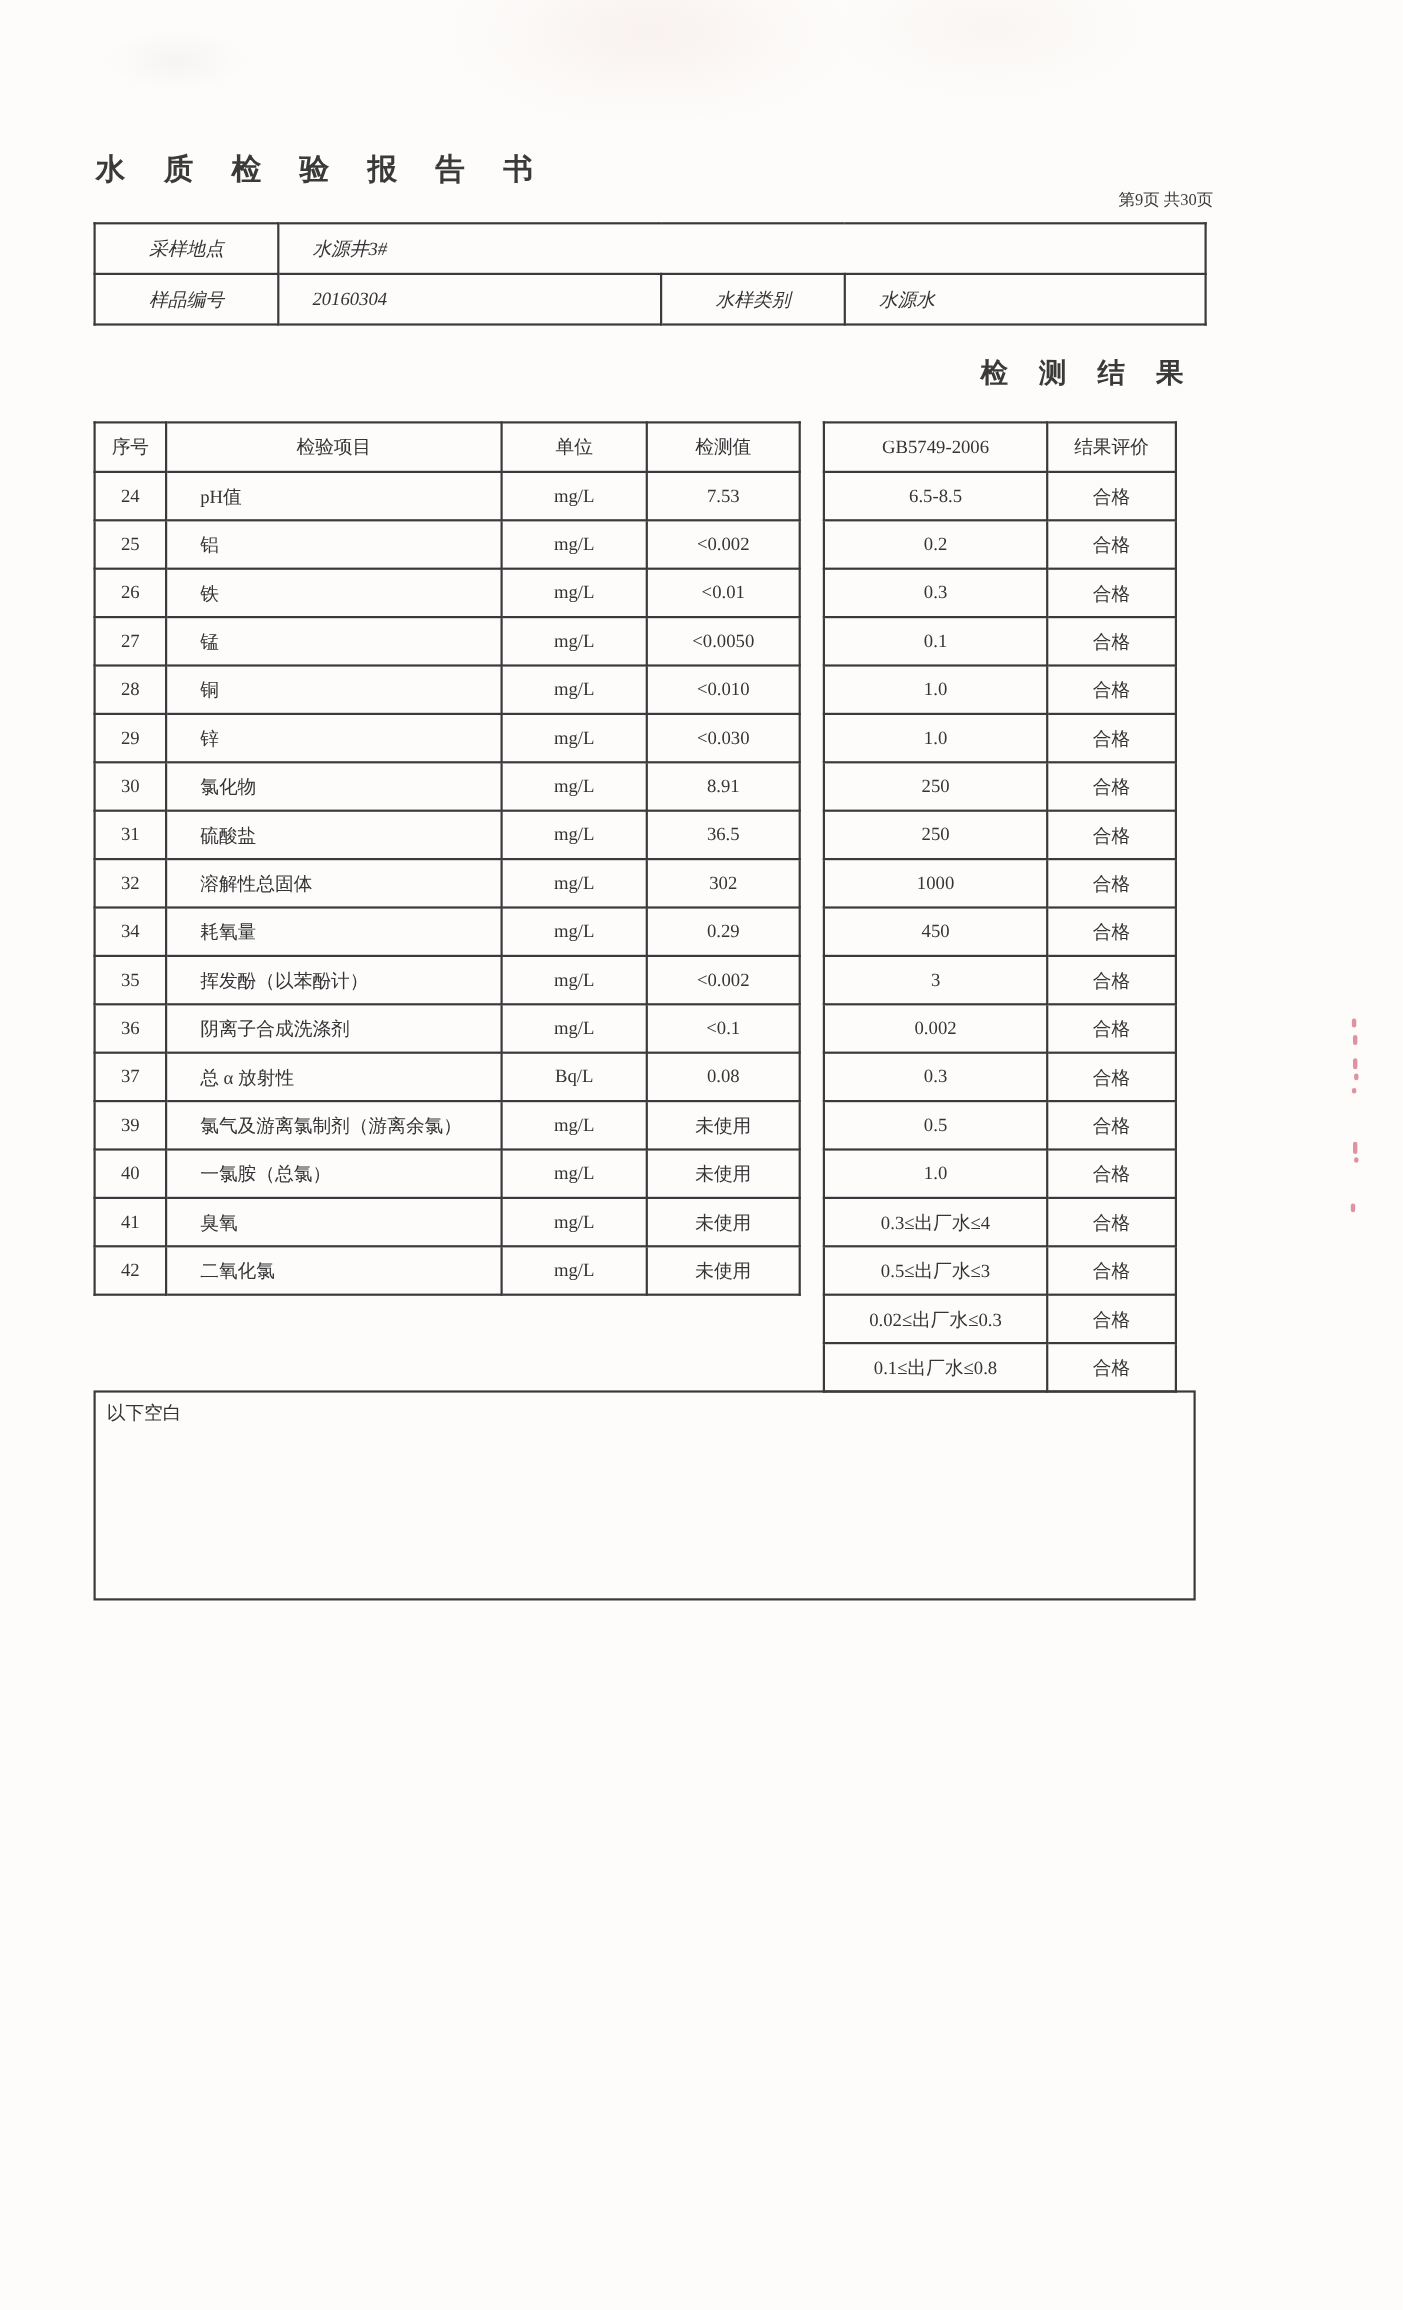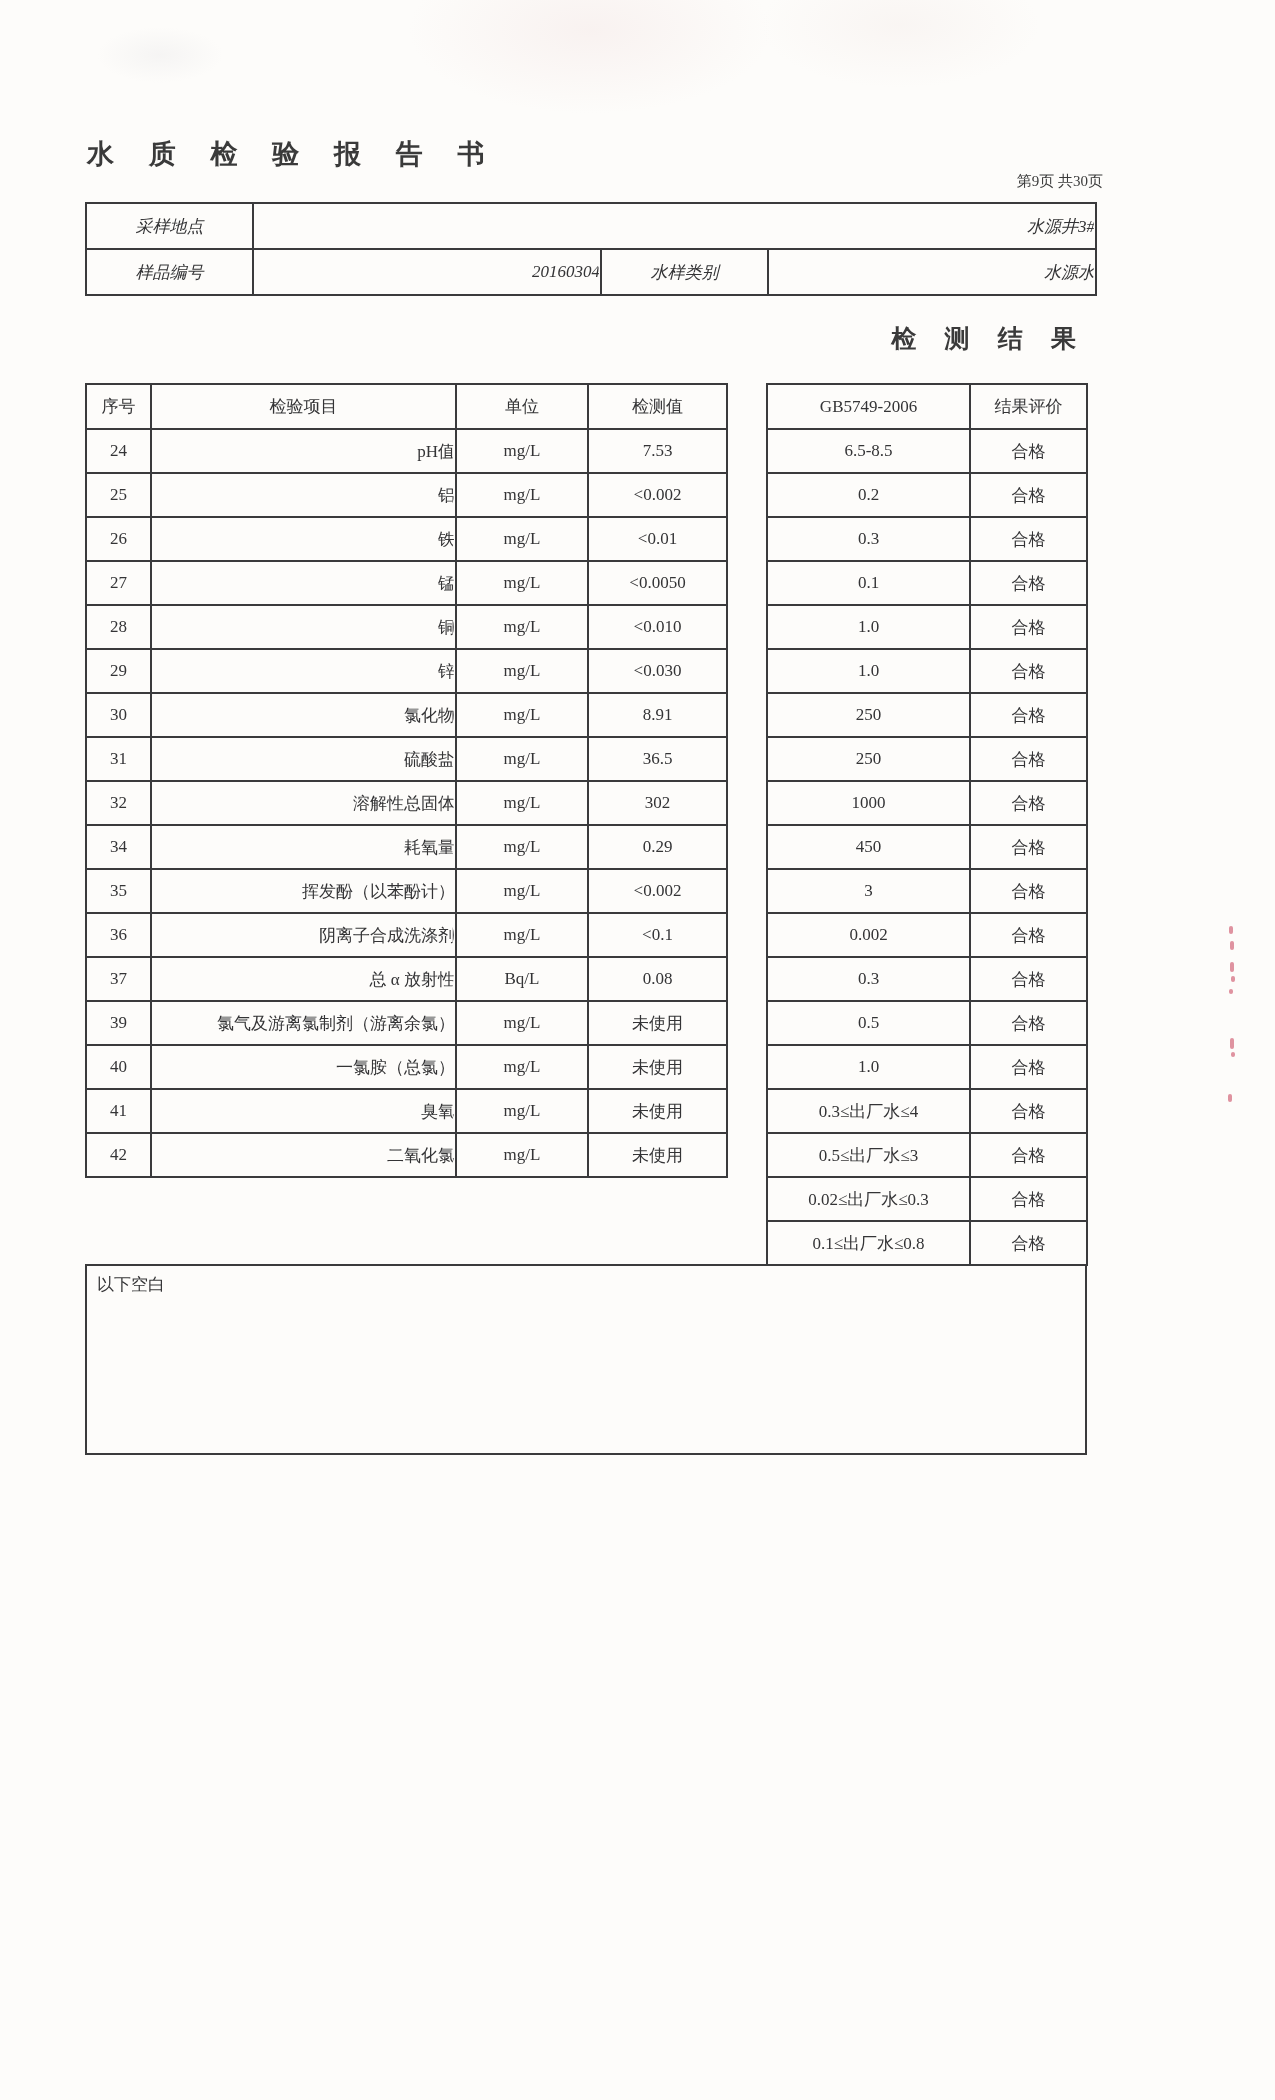--- a/index.html
+++ b/index.html
@@ -39,21 +39,21 @@
   table { border-collapse: collapse; table-layout: fixed; }
   th, td {
     border: 2px solid #3a3a3c;
     font-weight: normal;
     font-size: 17px;
     color: #343436;
     overflow: hidden;
     white-space: nowrap;
   }
   .cell-center { text-align: center; }
-  .cell-left { text-align: right; padding-left: 30px; border-radius: 23px; }
+  .cell-left { text-align: left; padding-left: 30px; border-radius: 23px; }
 
   .sample-table {
     position: absolute;
     left: 85px; top: 202px;
     width: 1010px;
   }
   .sample-table td { height: 46px; font-style: italic; }
 
   .section-heading {
     position: absolute;
@@ -62,21 +62,21 @@
     font-size: 25px;
     font-weight: bold;
     letter-spacing: 11px;
     color: #3a3a3a;
   }
 
   .results-wrap {
     position: absolute;
     left: 85px; top: 383px;
     display: flex;
-    gap: 38px;
+    gap: 20px;
     align-items: flex-start;
   }
   .results-left  { width: 641px; }
   .results-right { width: 320px; }
   .results-wrap th { height: 45px; text-align: center; }
   .results-wrap td { height: 44px; }
 
   .blank-box {
     position: absolute;
     left: 85px; top: 1264px;

